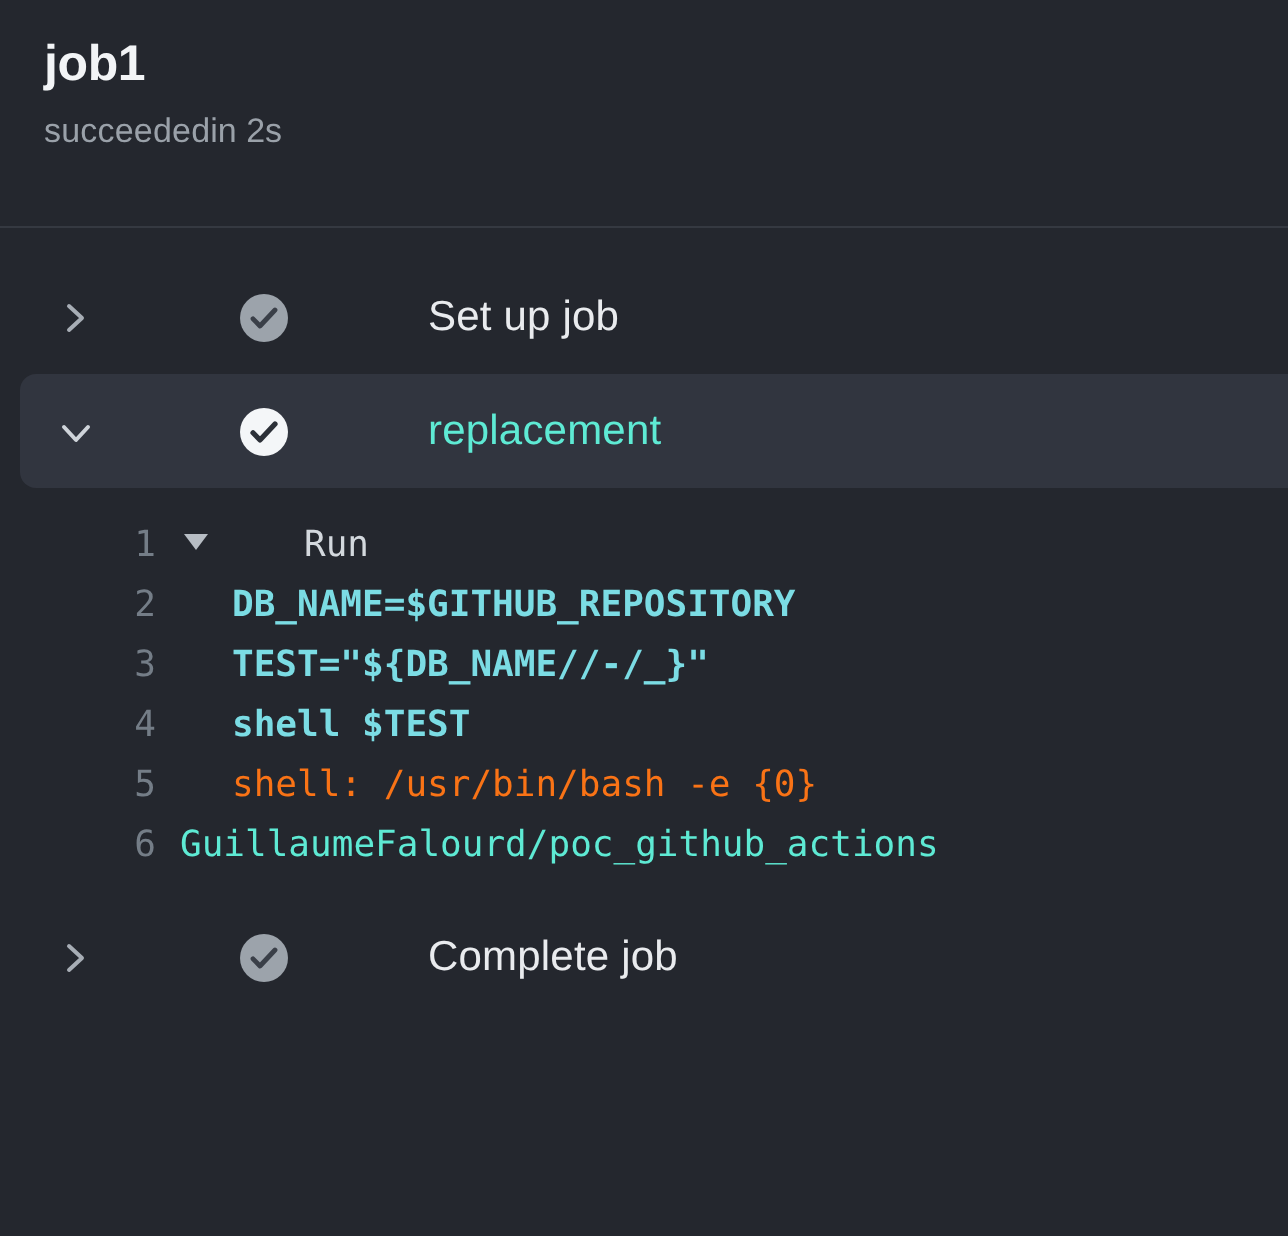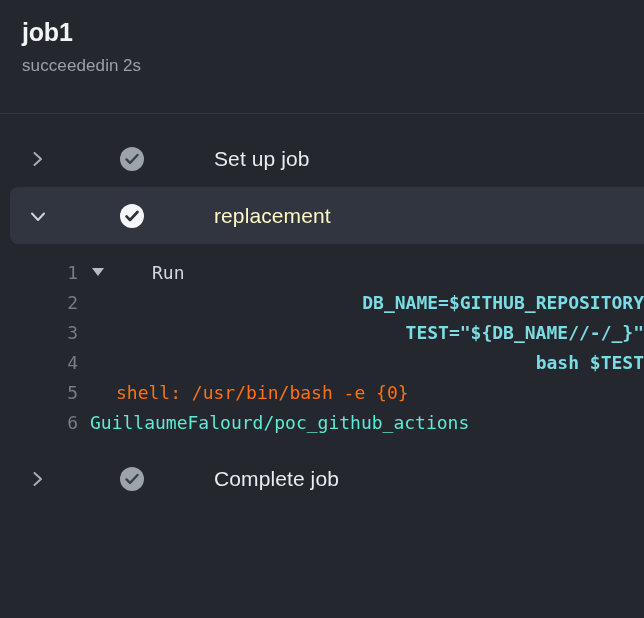--- a/index.html
+++ b/index.html
@@ -101,21 +101,21 @@
   .status-icon.dim    { background: #9ca3ab; }
   .status-icon svg { display: block; }
 
   .step-label {
     margin-left: 23px;
     font-size: 21px;
     color: #e9ebee;
     letter-spacing: 0.1px;
     white-space: nowrap;
   }
-  .step-row.selected .step-label { color: #fef9c3; }
+  .step-row.selected .step-label { color: #5eead4; }
 
   
   .log-block {
     padding: 14px 0 12px 0;
     font-family: "DejaVu Sans Mono", "Liberation Mono", monospace;
     font-size: 18px;
     line-height: 30px;
   }
   .log-line {
     display: flex;
@@ -132,21 +132,21 @@
     margin-left: 30px;
     color: #747d87;
     font-size: 18px;
     user-select: none;
   }
   .lc {
     flex: 1 1 auto;
     color: #c9ced4;
     padding-left: 4px;
   }
-  .lc.cmd   { color: #7bdce4; font-weight: bold; padding-left: 28px; text-align: right; }
+  .lc.cmd   { color: #7bdce4; font-weight: bold; padding-left: 28px; }
   .lc.shell { color: #f97316; padding-left: 28px; }
   .lc.out   { color: #5eead4; padding-left: 2px; }
 
   .tri {
     display: inline-block;
     width: 0;
     height: 0;
     border-left: 6px solid transparent;
     border-right: 6px solid transparent;
     border-top: 8px solid #b7bdc4;
@@ -213,21 +213,21 @@
         <span class="lc cmd">DB_NAME=$GITHUB_REPOSITORY</span>
       </div>
 
       <div class="log-line">
         <span class="ln">3</span>
         <span class="lc cmd">TEST="${DB_NAME//-/_}"</span>
       </div>
 
       <div class="log-line">
         <span class="ln">4</span>
-        <span class="lc cmd">bash $TEST</span>
+        <span class="lc cmd">shell $TEST</span>
       </div>
 
       <div class="log-line">
         <span class="ln">5</span>
         <span class="lc shell">shell: /usr/bin/bash -e {0}</span>
       </div>
 
       <div class="log-line">
         <span class="ln">6</span>
         <span class="lc out">GuillaumeFalourd/poc_github_actions</span>

